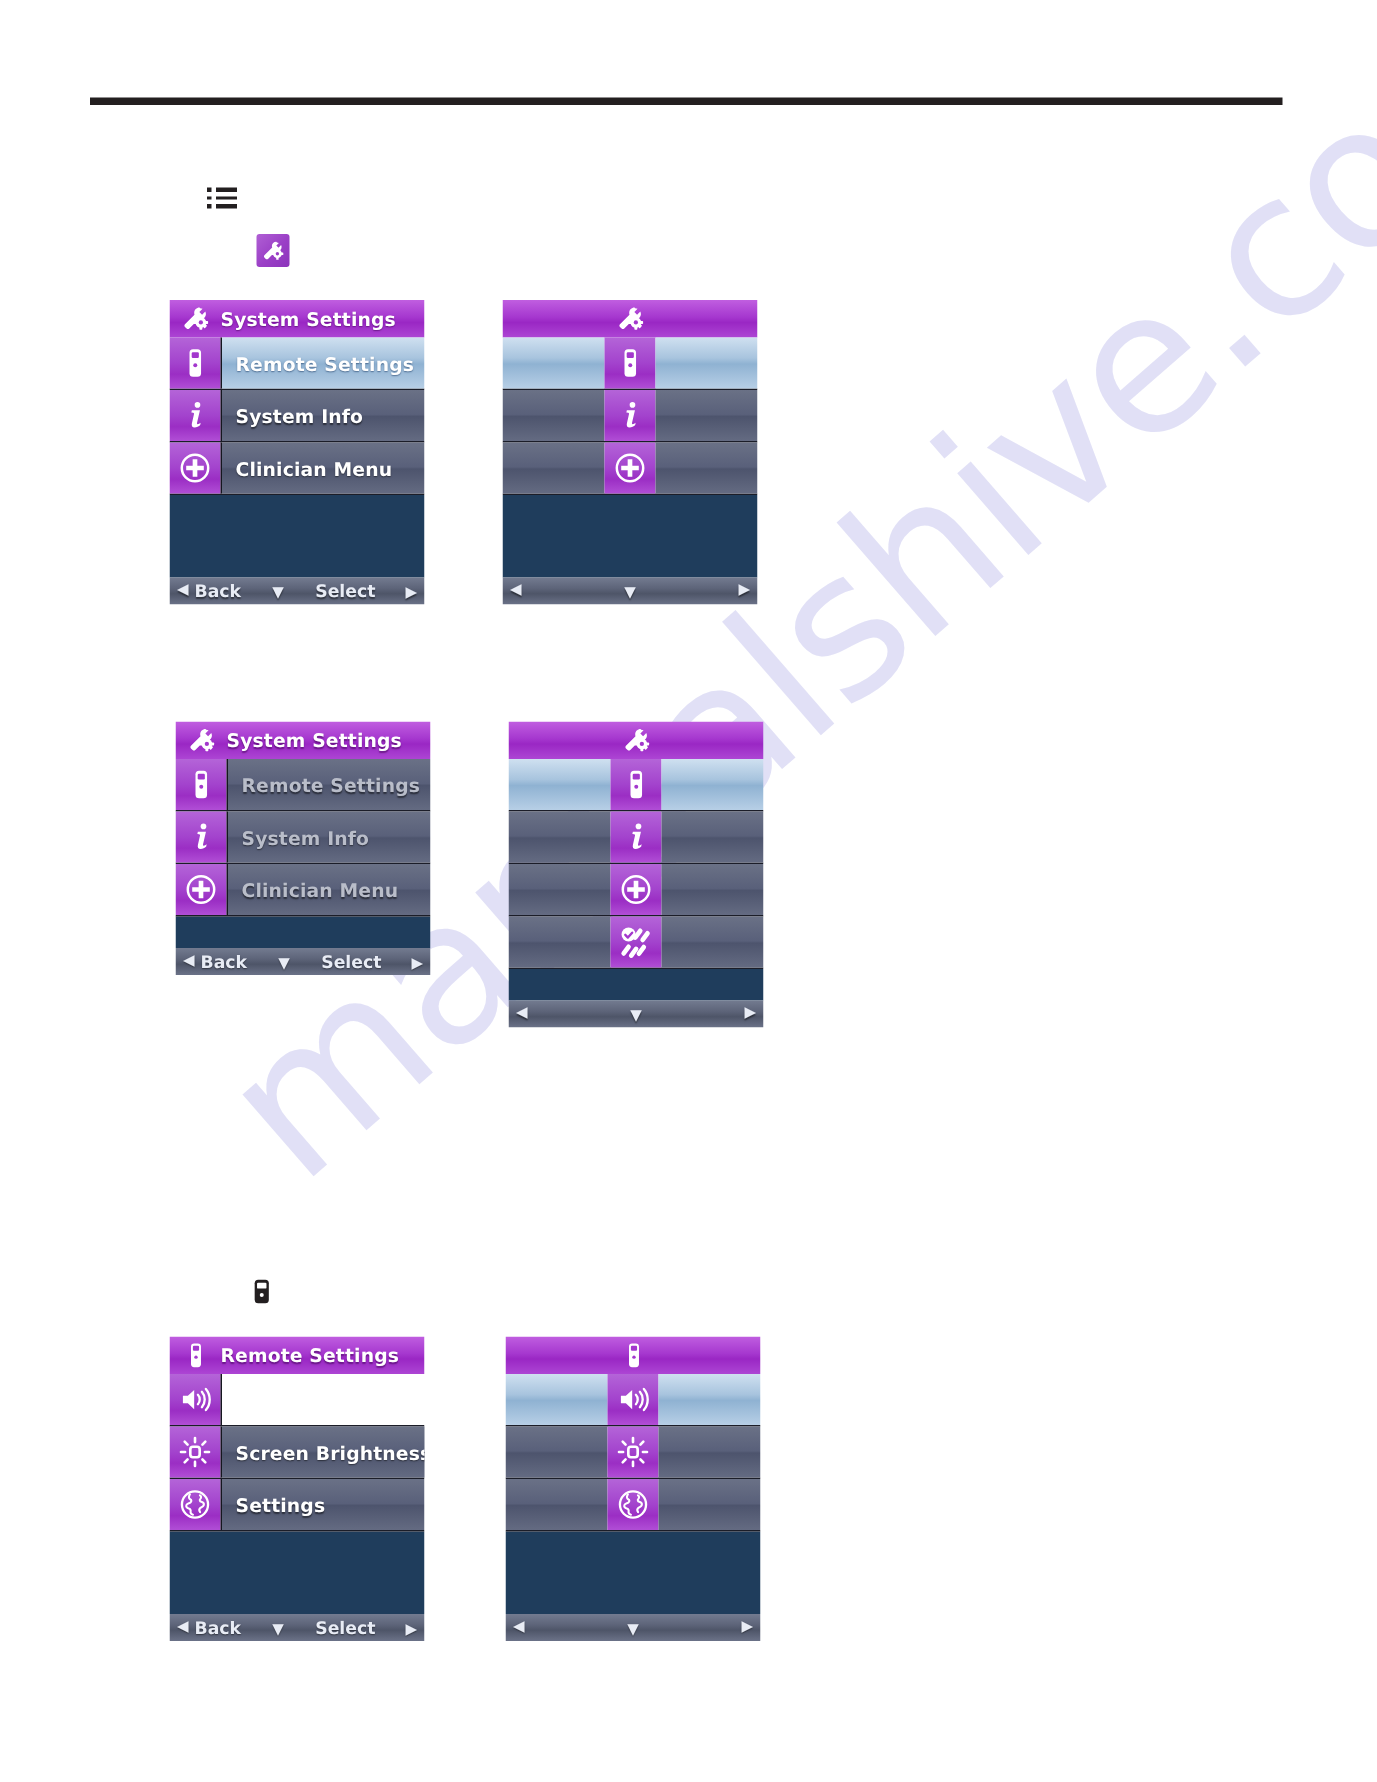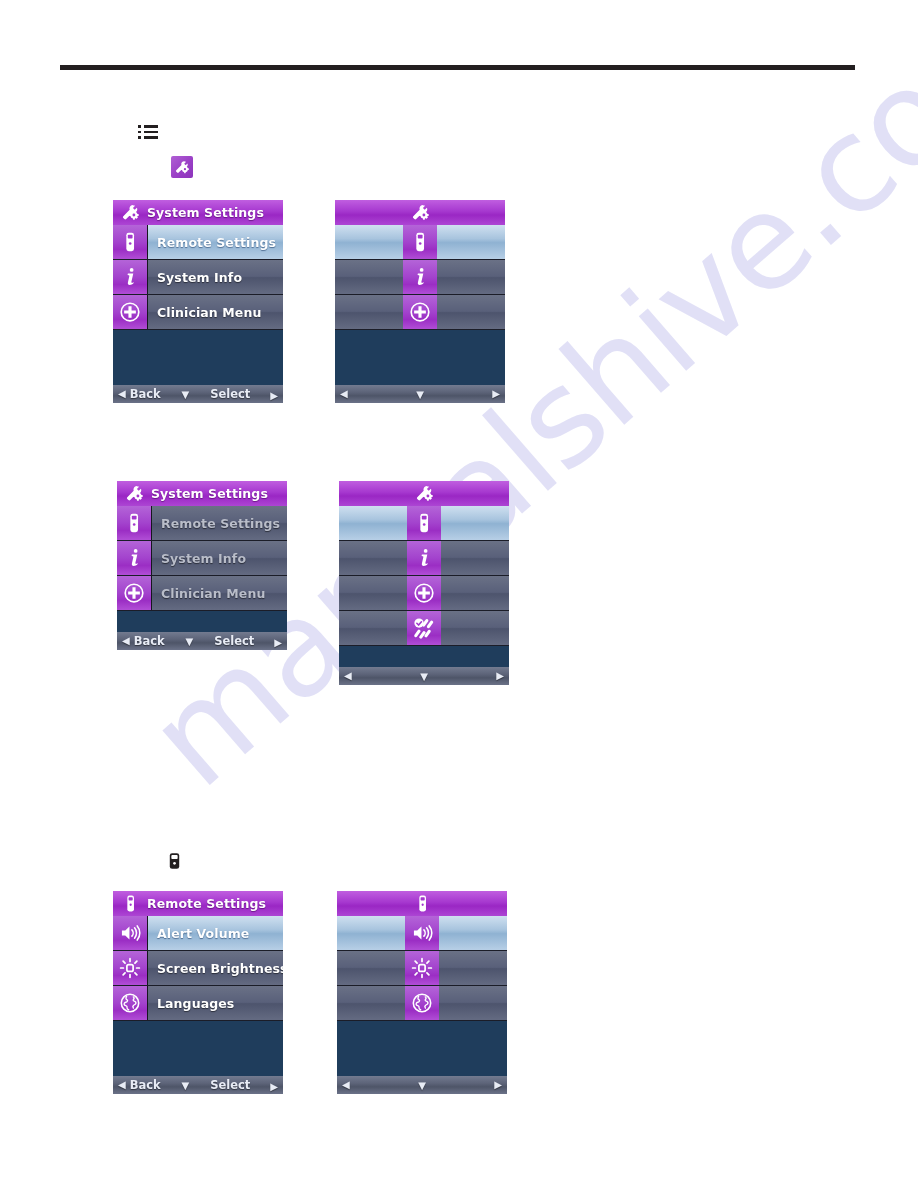--- a/index.html
+++ b/index.html
@@ -511,21 +511,20 @@
         <span class="row-ico">
           <svg class="gico" width="22" height="22" viewBox="0 0 24 24" aria-hidden="true">
             <path d="M3.2 9.2h3.6L11.4 5v14L6.8 14.8H3.2z" fill="#ffffff"></path>
             <g fill="none" stroke="#ffffff" stroke-width="1.7" stroke-linecap="round">
               <path d="M14.1 8.6a5 5 0 0 1 0 6.8"></path>
               <path d="M17 6.4a8.6 8.6 0 0 1 0 11.2"></path>
               <path d="M19.9 4.3a12 12 0 0 1 0 15.4"></path>
             </g>
           </svg>
         </span>
-        <span class="row-label">Alert Volume</span>
       </div>
       <div class="row normal">
         <span class="row-ico">
           <svg class="gico" width="22" height="22" viewBox="0 0 24 24" aria-hidden="true">
             <rect x="8.6" y="8.2" width="6.8" height="7.6" rx="1.9" fill="none" stroke="#ffffff" stroke-width="1.9"></rect>
             <g stroke="#ffffff" stroke-width="1.9" stroke-linecap="round">
               <path d="M12 1.8v3"></path>
               <path d="M12 19.2v3"></path>
               <path d="M1.8 12h3"></path>
               <path d="M19.2 12h3"></path>
@@ -539,21 +538,21 @@
         <span class="row-label">Screen Brightness</span>
       </div>
       <div class="row normal">
         <span class="row-ico">
           <svg class="gico" width="22" height="22" viewBox="0 0 24 24" aria-hidden="true">
             <circle cx="12" cy="12" r="9.5" fill="none" stroke="#ffffff" stroke-width="1.7"></circle>
             <path d="M8.3 4.6c-.9 1.6-1 3 .2 3.6 1.2.6 1 1.7.2 2.4-.8.7-2.3.5-2.9 1.7-.6 1.2.3 2.3 1.6 2.6 1.3.3 1.6 1.1 1.4 2.2-.2 1.1.5 2 1.7 2.3" fill="none" stroke="#ffffff" stroke-width="1.5" stroke-linecap="round"></path>
             <path d="M15.6 5.3c1 .6 1.1 1.8.3 2.6-.8.8-.4 1.8.7 2.1 1.1.3 2.1 1.2 1.8 2.4-.3 1.2-1.7 1.4-2.6 2.2-.9.8-.8 2-.1 3" fill="none" stroke="#ffffff" stroke-width="1.5" stroke-linecap="round"></path>
           </svg>
         </span>
-        <span class="row-label">Languages</span>
+        <span class="row-label">Settings</span>
       </div>
     </div>
     <div class="scr-fill" style="height:55px"></div>
     <div class="scr-foot">
       <span class="f-left">
         <span class="arr">◀</span>
         <span>Back</span>
       </span>
       <span class="f-mid"><span class="arr">▼</span></span>
       <span class="f-right">

